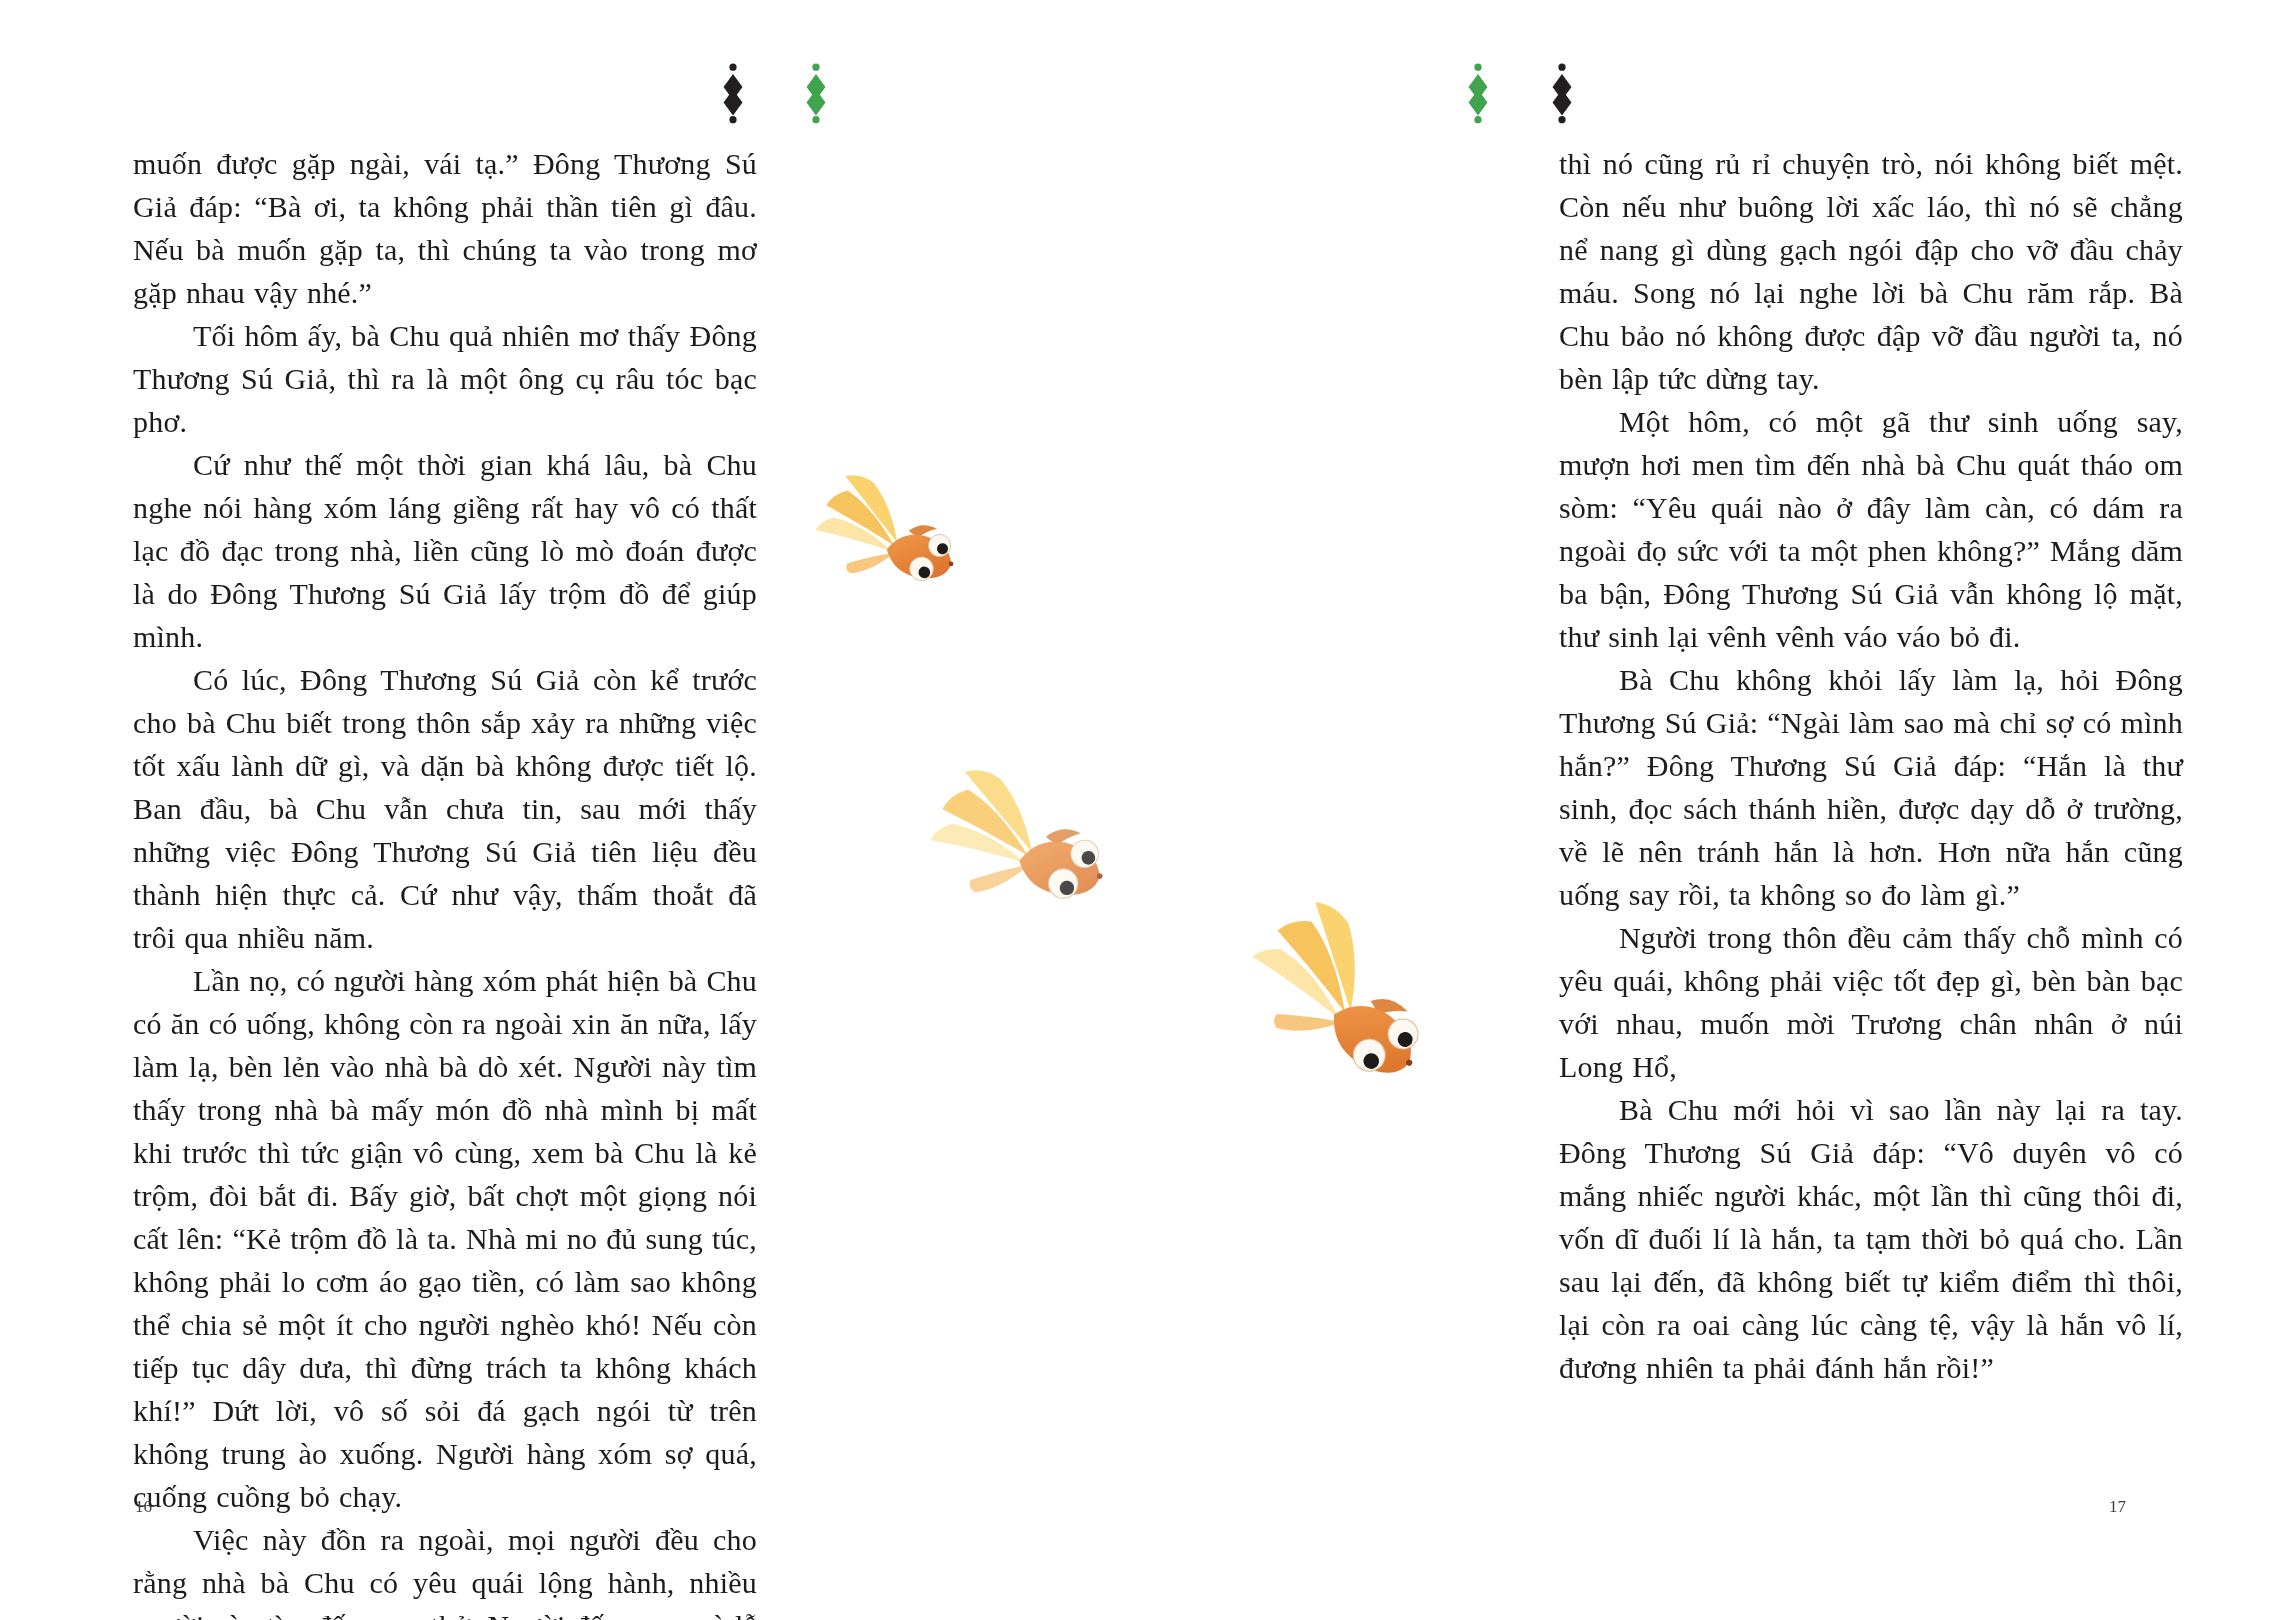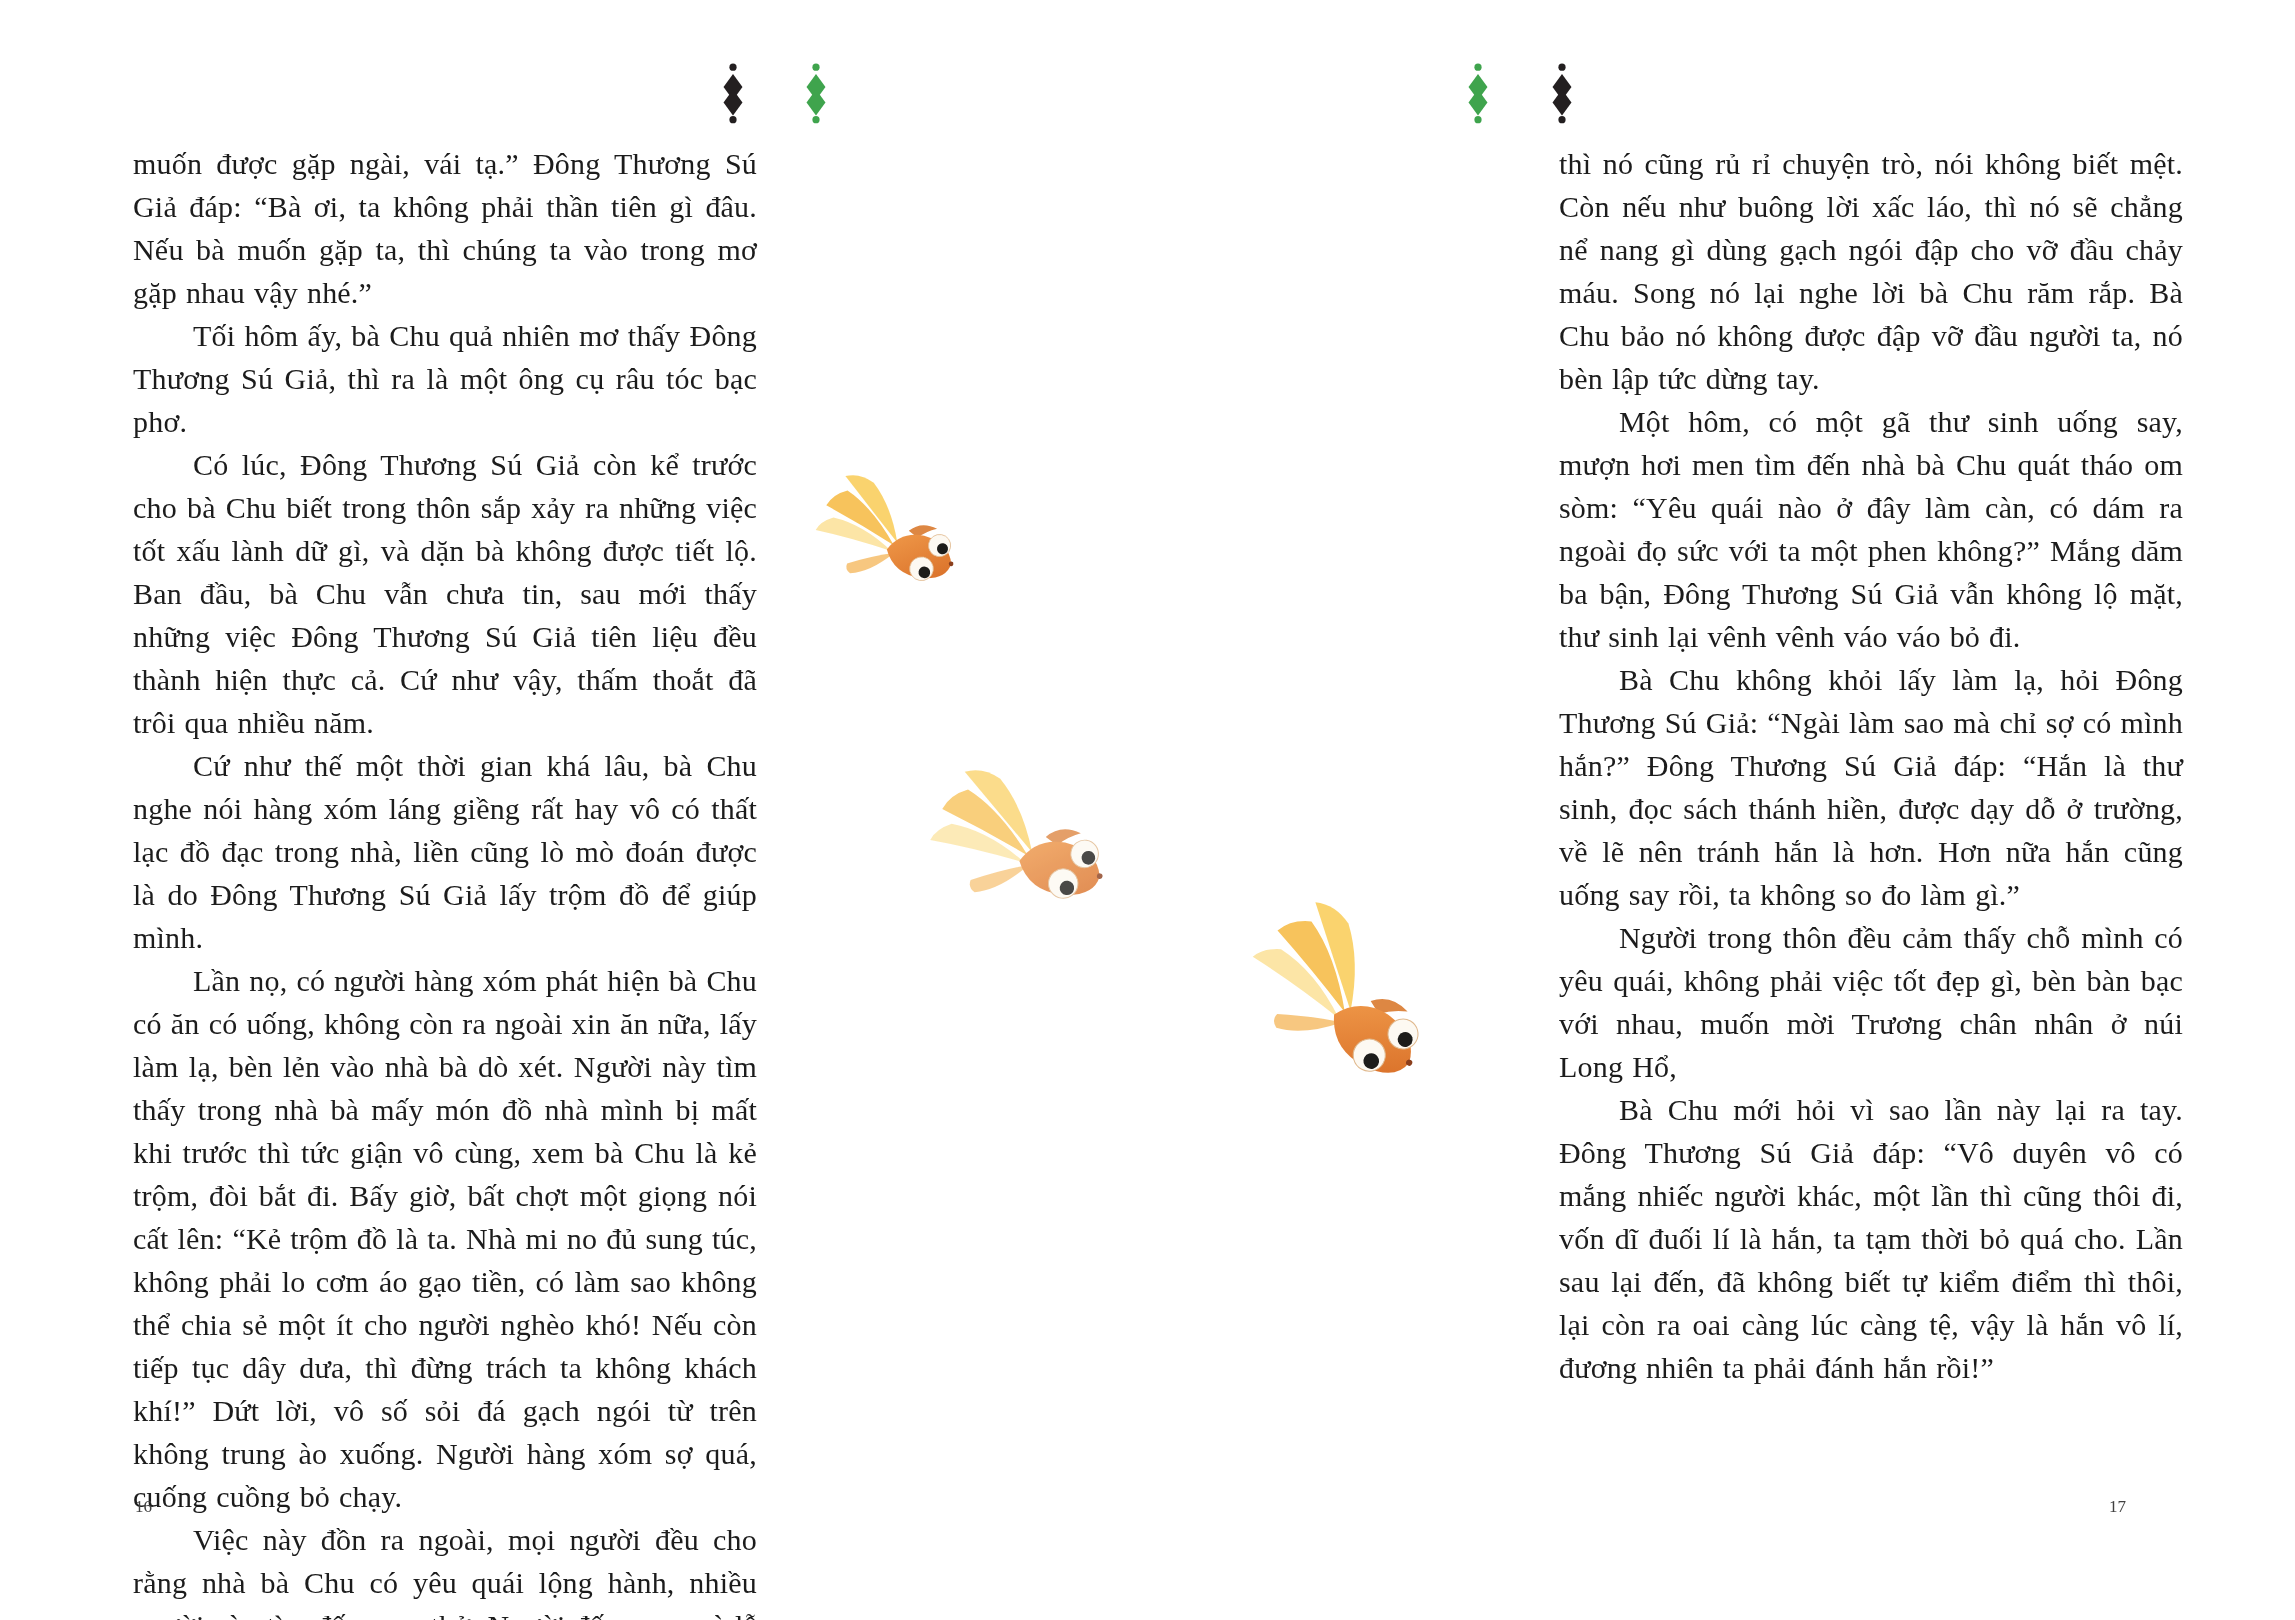--- a/index.html
+++ b/index.html
@@ -67,22 +67,22 @@
   <svg class="ornament orn-3" viewBox="0 0 24 72" fill="#3fa44d">
       <use href="#diamond-ornament"></use>
     </svg>
   <svg class="ornament orn-4" viewBox="0 0 24 72" fill="#231f20">
       <use href="#diamond-ornament"></use>
     </svg>
 
   <div class="text-col left-col">
     <p class="para">muốn được gặp ngài, vái tạ.” Đông Thương Sú Giả đáp: “Bà ơi, ta không phải thần tiên gì đâu. Nếu bà muốn gặp ta, thì chúng ta vào trong mơ gặp nhau vậy nhé.”</p>
     <p class="para indent">Tối hôm ấy, bà Chu quả nhiên mơ thấy Đông Thương Sú Giả, thì ra là một ông cụ râu tóc bạc phơ.</p>
+    <p class="para indent">Cứ như thế một thời gian khá lâu, bà Chu nghe nói hàng xóm láng giềng rất hay vô có thất lạc đồ đạc trong nhà, liền cũng lò mò đoán được là do Đông Thương Sú Giả lấy trộm đồ để giúp mình.</p>
     <p class="para indent">Có lúc, Đông Thương Sú Giả còn kể trước cho bà Chu biết trong thôn sắp xảy ra những việc tốt xấu lành dữ gì, và dặn bà không được tiết lộ. Ban đầu, bà Chu vẫn chưa tin, sau mới thấy những việc Đông Thương Sú Giả tiên liệu đều thành hiện thực cả. Cứ như vậy, thấm thoắt đã trôi qua nhiều năm.</p>
-    <p class="para indent">Cứ như thế một thời gian khá lâu, bà Chu nghe nói hàng xóm láng giềng rất hay vô có thất lạc đồ đạc trong nhà, liền cũng lò mò đoán được là do Đông Thương Sú Giả lấy trộm đồ để giúp mình.</p>
     <p class="para indent">Lần nọ, có người hàng xóm phát hiện bà Chu có ăn có uống, không còn ra ngoài xin ăn nữa, lấy làm lạ, bèn lẻn vào nhà bà dò xét. Người này tìm thấy trong nhà bà mấy món đồ nhà mình bị mất khi trước thì tức giận vô cùng, xem bà Chu là kẻ trộm, đòi bắt đi. Bấy giờ, bất chợt một giọng nói cất lên: “Kẻ trộm đồ là ta. Nhà mi no đủ sung túc, không phải lo cơm áo gạo tiền, có làm sao không thể chia sẻ một ít cho người nghèo khó! Nếu còn tiếp tục dây dưa, thì đừng trách ta không khách khí!” Dứt lời, vô số sỏi đá gạch ngói từ trên không trung ào xuống. Người hàng xóm sợ quá, cuống cuồng bỏ chạy.</p>
     <p class="para indent">Việc này đồn ra ngoài, mọi người đều cho rằng nhà bà Chu có yêu quái lộng hành, nhiều người còn tìm đến xem thử. Người đến xem mà lễ độ khách khí,</p>
   </div>
   <div class="page-number pn-left">16</div>
 
   <div class="text-col right-col">
     <p class="para">thì nó cũng rủ rỉ chuyện trò, nói không biết mệt. Còn nếu như buông lời xấc láo, thì nó sẽ chẳng nể nang gì dùng gạch ngói đập cho vỡ đầu chảy máu. Song nó lại nghe lời bà Chu răm rắp. Bà Chu bảo nó không được đập vỡ đầu người ta, nó bèn lập tức dừng tay.</p>
     <p class="para indent">Một hôm, có một gã thư sinh uống say, mượn hơi men tìm đến nhà bà Chu quát tháo om sòm: “Yêu quái nào ở đây làm càn, có dám ra ngoài đọ sức với ta một phen không?” Mắng dăm ba bận, Đông Thương Sú Giả vẫn không lộ mặt, thư sinh lại vênh vênh váo váo bỏ đi.</p>
     <p class="para indent">Bà Chu không khỏi lấy làm lạ, hỏi Đông Thương Sú Giả: “Ngài làm sao mà chỉ sợ có mình hắn?” Đông Thương Sú Giả đáp: “Hắn là thư sinh, đọc sách thánh hiền, được dạy dỗ ở trường, về lẽ nên tránh hắn là hơn. Hơn nữa hắn cũng uống say rồi, ta không so đo làm gì.”</p>
     <p class="para indent">Người trong thôn đều cảm thấy chỗ mình có yêu quái, không phải việc tốt đẹp gì, bèn bàn bạc với nhau, muốn mời Trương chân nhân ở núi Long Hổ,</p>

